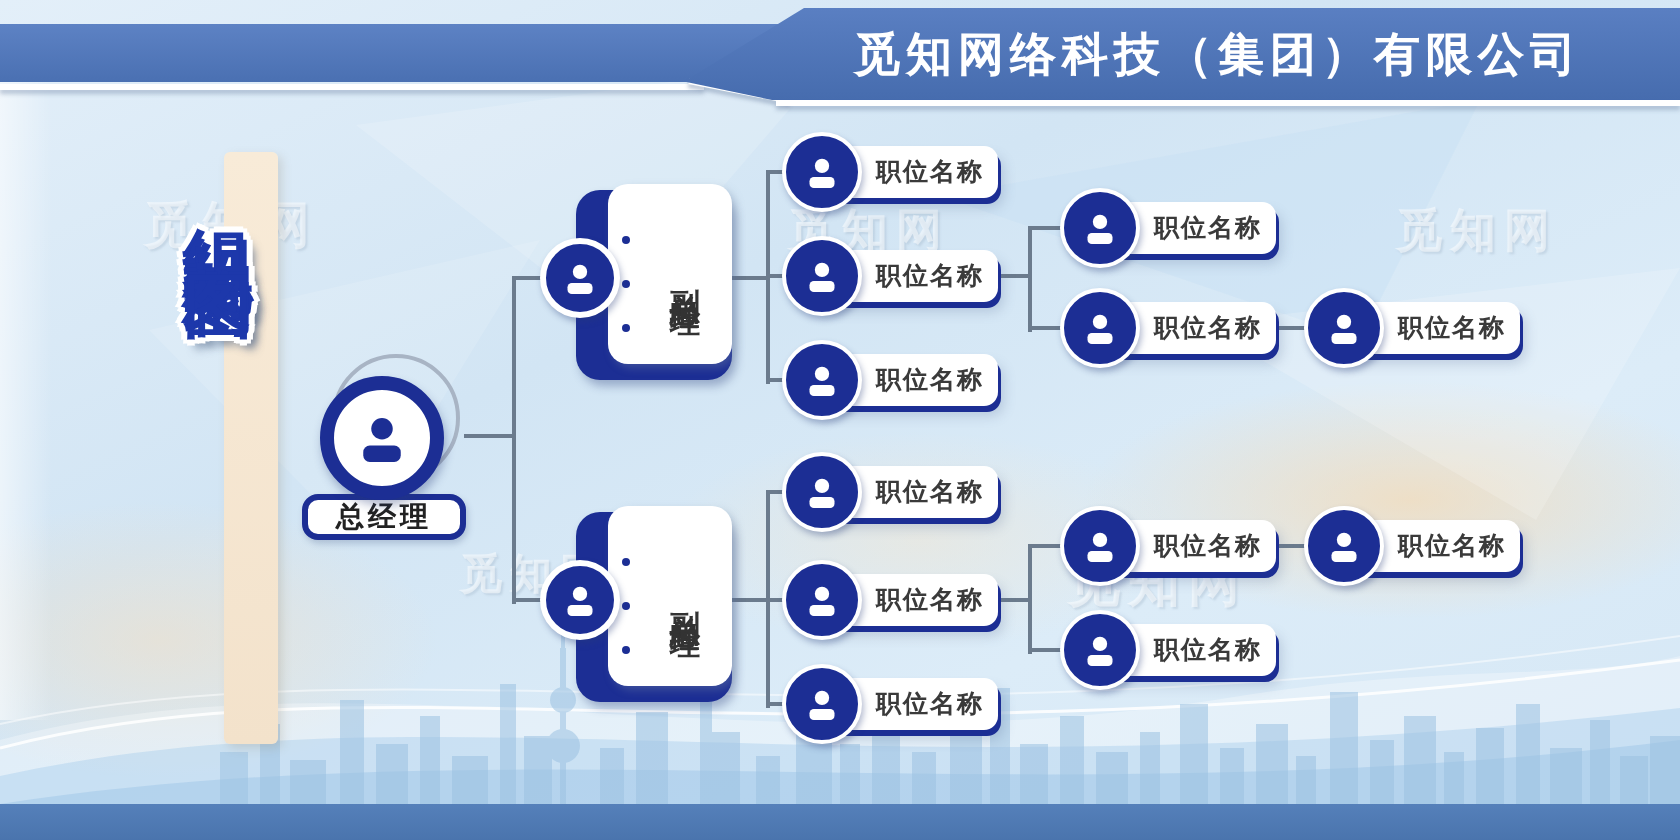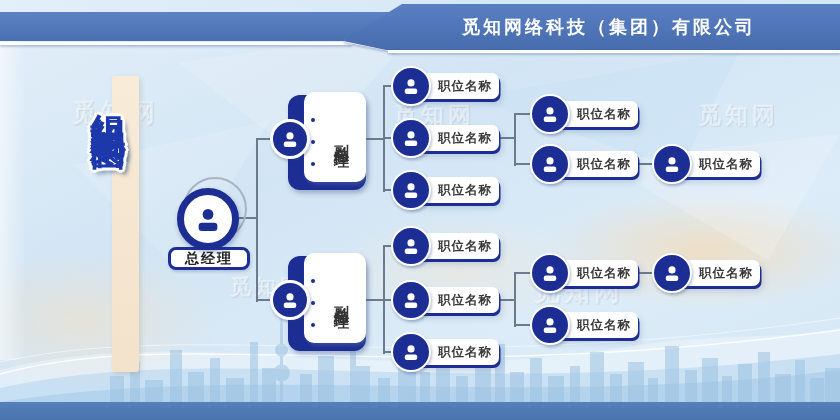--- a/index.html
+++ b/index.html
@@ -28,21 +28,21 @@
   .banner-left{position:absolute;left:0;top:12px;width:420px;height:29px;background:linear-gradient(180deg,#5d82c4,#4a70b2);}
   .banner-underline-left{position:absolute;left:0;top:42px;width:352px;height:3px;background:#fff;box-shadow:0 2px 2px rgba(120,140,170,.45);}
   .banner-underline-diag{position:absolute;left:344px;top:44px;width:52px;height:3px;background:#fff;transform:rotate(11deg);box-shadow:0 2px 2px rgba(120,140,170,.45);}
   .banner-right{
     position:absolute;left:338px;top:4px;width:502px;height:46px;
     background:linear-gradient(180deg,#5a7fc2,#466cae);
     clip-path:polygon(64px 0,100% 0,100% 100%,48px 100%,4px 80%);
     display:flex;align-items:center;justify-content:center;
   }
   .banner-underline-right{position:absolute;left:388px;top:50px;width:452px;height:3px;background:#fff;box-shadow:0 2px 2px rgba(120,140,170,.45);}
-  .company-name{color:#fff;font-size:18px;font-weight:bold;letter-spacing:3px;padding-left:40px;white-space:nowrap;}
+  .company-name{color:#fff;font-size:23px;font-weight:bold;letter-spacing:3px;padding-left:40px;white-space:nowrap;}
   
   .beige-strip{position:absolute;left:112px;top:76px;width:27px;height:296px;background:linear-gradient(180deg,#f8ebd8,#f3e2cb);border-radius:3px;box-shadow:2px 2px 5px rgba(150,140,120,.25);}
   .side-title{
     position:absolute;left:84px;top:86px;height:290px;width:42px;
     writing-mode:vertical-rl;text-orientation:upright;
     font-size:35px;line-height:1;letter-spacing:4px;font-weight:900;
     color:#1d38ab;
     text-shadow:
       0 -3px 0 #fff,0 3px 0 #fff,-3px 0 0 #fff,3px 0 0 #fff,
       -2px -2px 0 #fff,2px -2px 0 #fff,-2px 2px 0 #fff,2px 2px 0 #fff,
@@ -81,21 +81,21 @@
   .deputy-card .circle{left:0;top:27px;width:40px;height:40px;border-width:3px;}
   .deputy-card .dot{position:absolute;left:41px;width:4px;height:4px;border-radius:50%;background:#1c2e94;}
   .deputy-card .d1{top:26px;}.deputy-card .d2{top:48px;}.deputy-card .d3{top:70px;}
   .deputy-card .vlabel{
     position:absolute;left:52px;top:4px;width:40px;height:84px;
     display:flex;align-items:center;justify-content:center;
     writing-mode:vertical-rl;text-orientation:upright;
     font-size:15px;font-weight:bold;color:#333;letter-spacing:3px;line-height:1;
   }
   
-  .gm-node{position:absolute;left:167px;top:180px;width:92px;height:95px;z-index:3;}
+  .gm-node{position:absolute;left:150px;top:180px;width:92px;height:95px;z-index:3;}
   .gm-node .arc{position:absolute;left:16px;top:-3px;width:64px;height:64px;border:2px solid #a8b4c4;border-radius:50%;background:transparent;}
   .gm-node .gm-circle{
     position:absolute;left:10px;top:8px;width:62px;height:62px;border-radius:50%;
     background:#fff;border:7px solid #1c2e94;display:flex;align-items:center;justify-content:center;
     color:#1c2e94;box-shadow:1px 3px 5px rgba(40,60,120,.35);z-index:2;
   }
   .gm-node .gm-label{
     position:absolute;left:1px;top:67px;width:82px;height:23px;
     background:#fff;border:3px solid #1c2e94;border-radius:8px;
     display:flex;align-items:center;justify-content:center;

